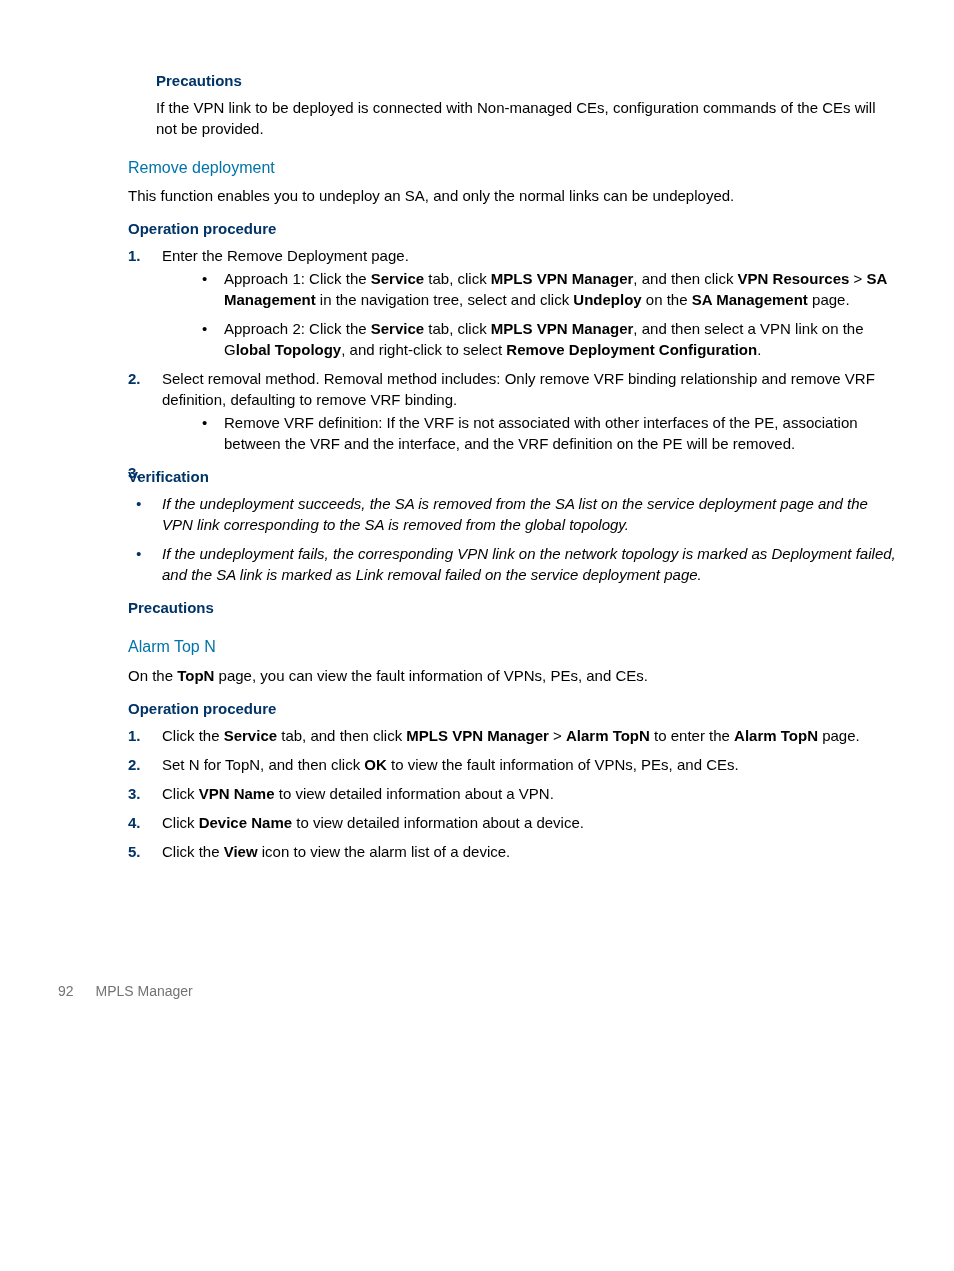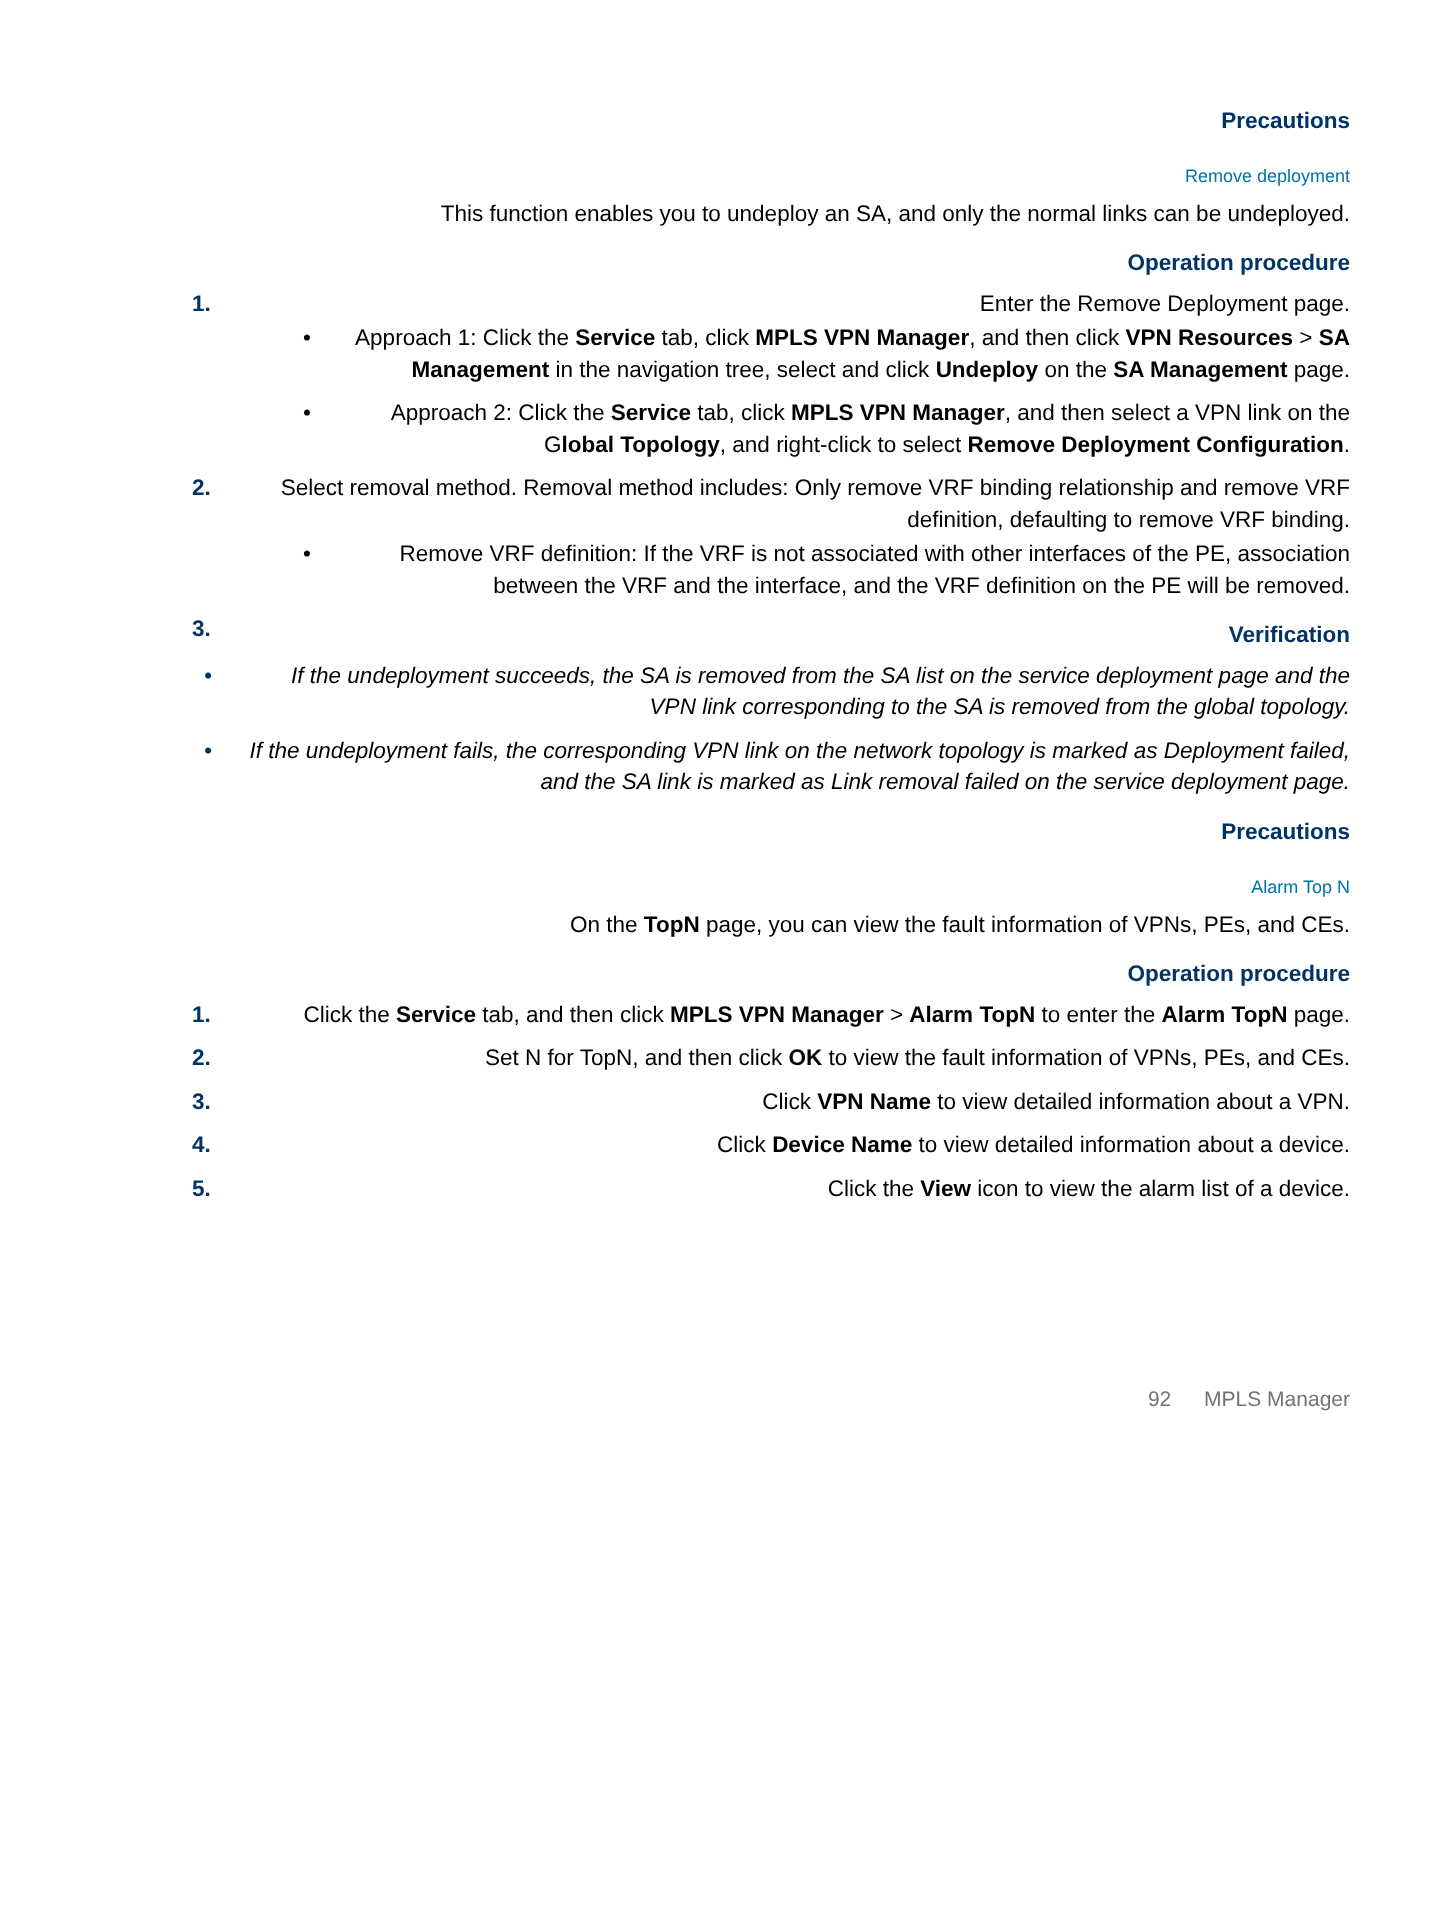--- a/index.html
+++ b/index.html
@@ -7,36 +7,35 @@
     padding: 0;
     font-family: Arial, Helvetica, sans-serif;
     font-size: 15px;
     color: #000;
     background: #fff;
     width: 954px;
     line-height: 1.4;
   }
   .page {
     padding: 58px 54px 40px 128px;
-    text-align: right;
   }
   .h-precautions, .h-verification, .h-opproc {
     color: #003366;
     font-weight: bold;
     font-size: 15px;
     margin: 12px 0 6px 0;
   }
   .h-precautions { margin-left: 28px; }
   .body-text {
     margin: 6px 0 10px 0;
   }
   .body-text.indented { margin-left: 28px; }
   .section-title {
     color: #0073a8;
-    font-size: 12px;
+    font-size: 16px;
     font-weight: normal;
     margin: 18px 0 6px 0;
   }
   ol.steps {
     list-style: none;
     padding: 0;
     margin: 4px 0 0 0;
   }
   ol.steps > li {
     position: relative;
@@ -95,20 +94,21 @@
     margin-left: -70px;
   }
   .footer .pg { margin-right: 18px; }
 </style>
 </head>
 <body>
 
 <div class="page">
 
   <div class="h-precautions">Precautions</div>
+  <div class="body-text indented">If the VPN link to be deployed is connected with Non-managed CEs, configuration commands of the CEs will not be provided.</div>
 
   <div class="section-title">Remove deployment</div>
   <div class="body-text">This function enables you to undeploy an SA, and only the normal links can be undeployed.</div>
 
   <div class="h-opproc">Operation procedure</div>
 
   <ol class="steps">
     <li>
       <span class="num">1.</span>
       <span>Enter the Remove Deployment page.</span>

